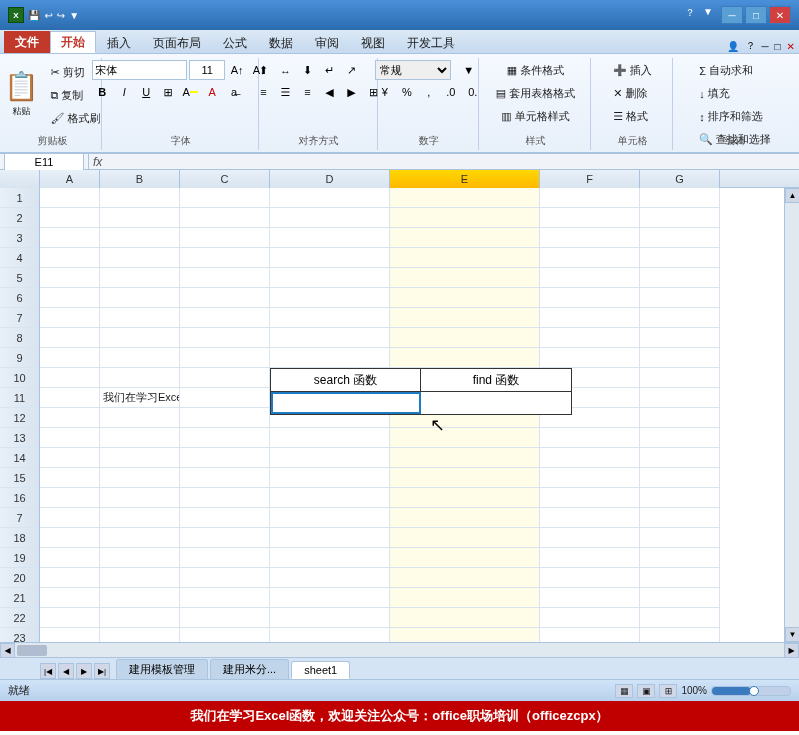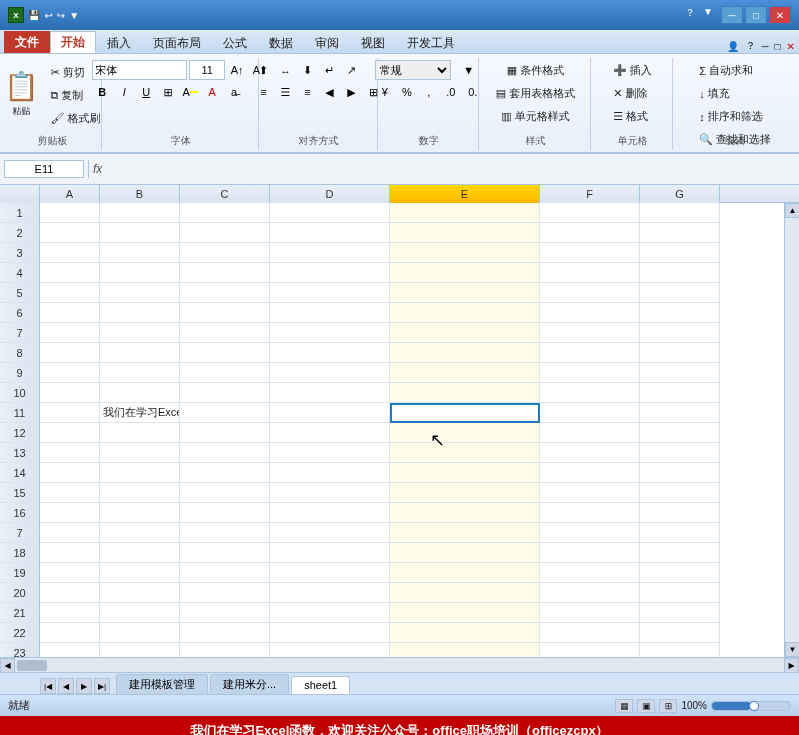--- a/index.html
+++ b/index.html
@@ -130,21 +130,21 @@
     .styles-content { display: flex; flex-direction: row; gap: 1px; align-items: center; padding-bottom: 16px; }
 
     
     .cells-content { display: flex; flex-direction: column; gap: 1px; padding-bottom: 16px; }
 
     
     .editing-content { display: flex; flex-direction: row; gap: 4px; padding-bottom: 16px; }
 
     
     .formula-bar {
-      height: 31px;
+      height: 16px;
       background: #f0f4f8;
       border-bottom: 1px solid #aac4e0;
       display: flex;
       align-items: center;
       padding: 0 4px;
       gap: 4px;
     }
     .name-box {
       width: 80px; height: 18px; border: 1px solid #aac4e0; background: white;
       font-size: 11px; text-align: center; display: flex; align-items: center; justify-content: center;
@@ -719,20 +719,30 @@
             </div>
             <div class="grid-row">
               <div class="grid-cell" style="width: 60px; min-width: 60px;"></div>
               <div class="grid-cell" style="width: 80px; min-width: 80px;"></div>
               <div class="grid-cell" style="width: 90px; min-width: 90px;"></div>
               <div class="grid-cell" style="width: 120px; min-width: 120px;"></div>
               <div class="grid-cell selected-col" style="width: 150px; min-width: 150px;"></div>
               <div class="grid-cell" style="width: 100px; min-width: 100px;"></div>
               <div class="grid-cell" style="width: 80px; min-width: 80px;"></div>
             </div>
+            <div style="position: absolute; top: 180px; left: 230px; border: 1px solid rgb(51, 51, 51); background: white; z-index: 10;">
+              <div style="display: flex; border-bottom: 1px solid rgb(51, 51, 51);">
+                <div style="width: 150px; height: 22px; display: flex; align-items: center; justify-content: center; font-size: 12px; border-right: 1px solid rgb(51, 51, 51);">search 函数</div>
+                <div style="width: 150px; height: 22px; display: flex; align-items: center; justify-content: center; font-size: 12px;">find 函数</div>
+              </div>
+              <div style="display: flex;">
+                <div style="width: 150px; height: 22px; border-right: 1px solid rgb(51, 51, 51); outline: rgb(30, 123, 194) solid 2px; outline-offset: -2px;"></div>
+                <div style="width: 150px; height: 22px;"></div>
+              </div>
+            </div>
             <div style="position: absolute; top: 226px; left: 390px; font-size: 18px; z-index: 20; pointer-events: none;">↖</div>
           </div>
 
         <div class="v-scrollbar">
           <div class="scroll-btn">▲</div>
           <div class="scroll-thumb"></div>
           <div class="scroll-track"></div>
           <div class="scroll-btn">▼</div>
         </div>
       </div>

